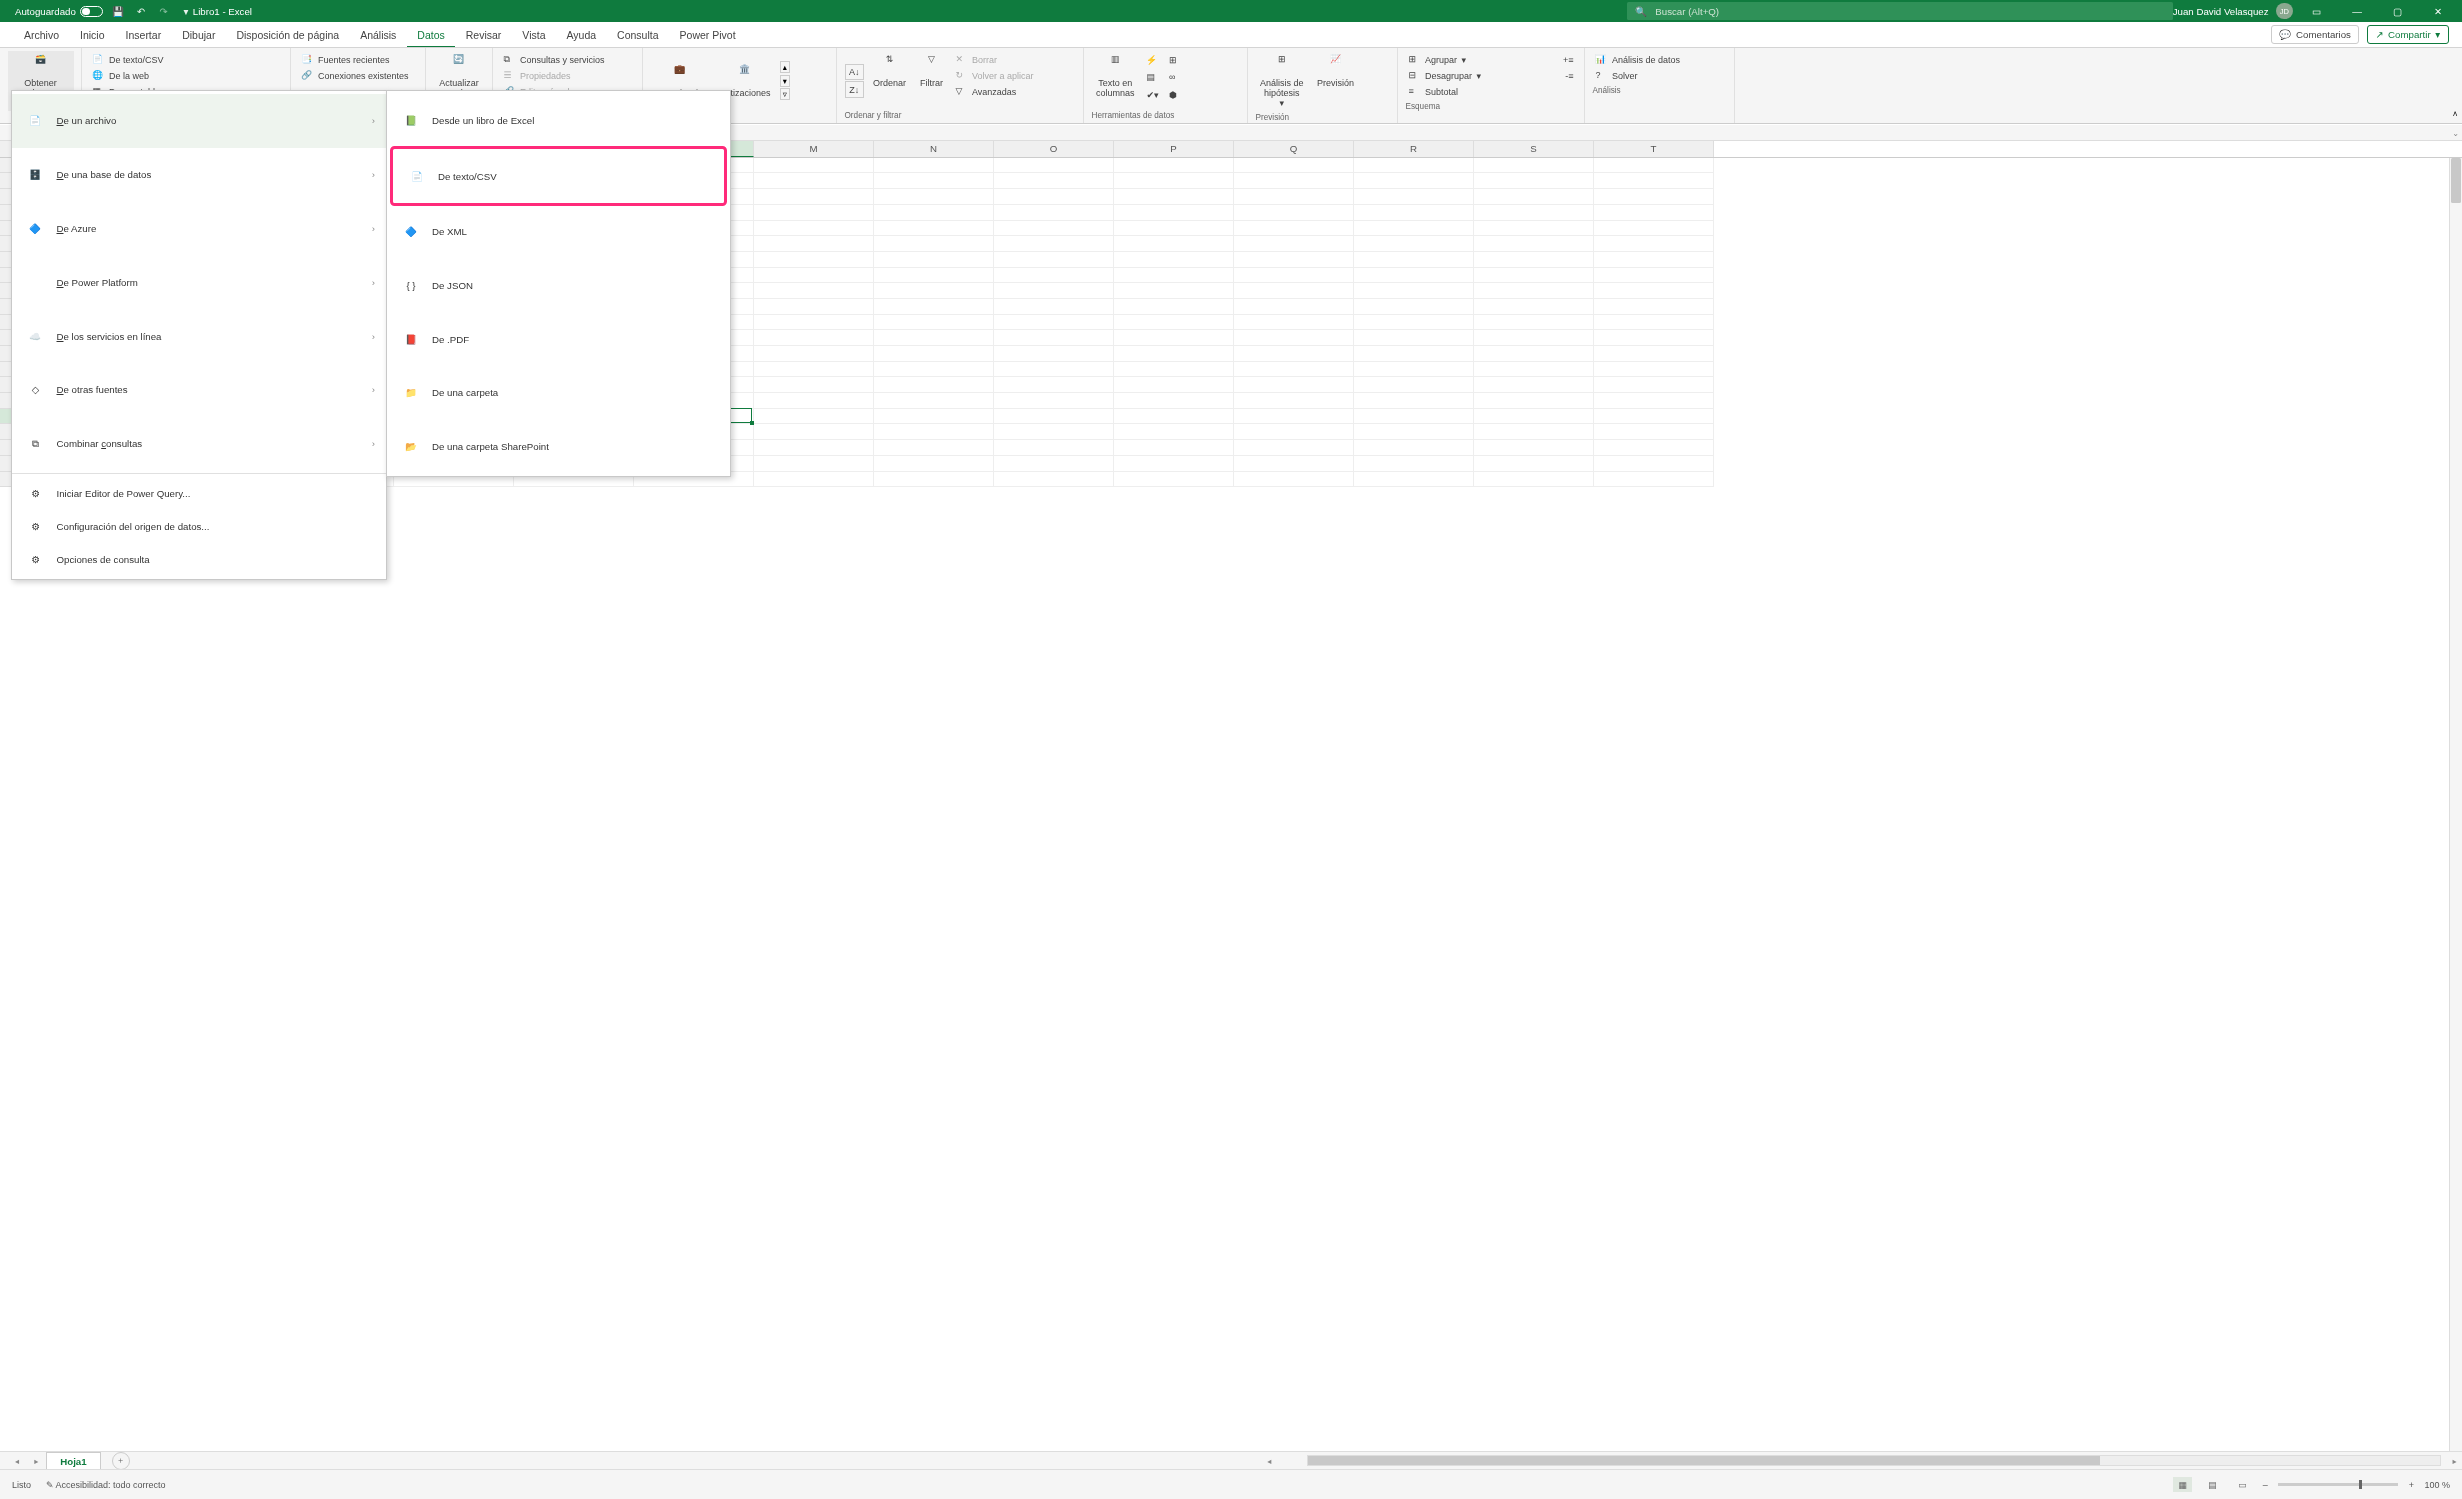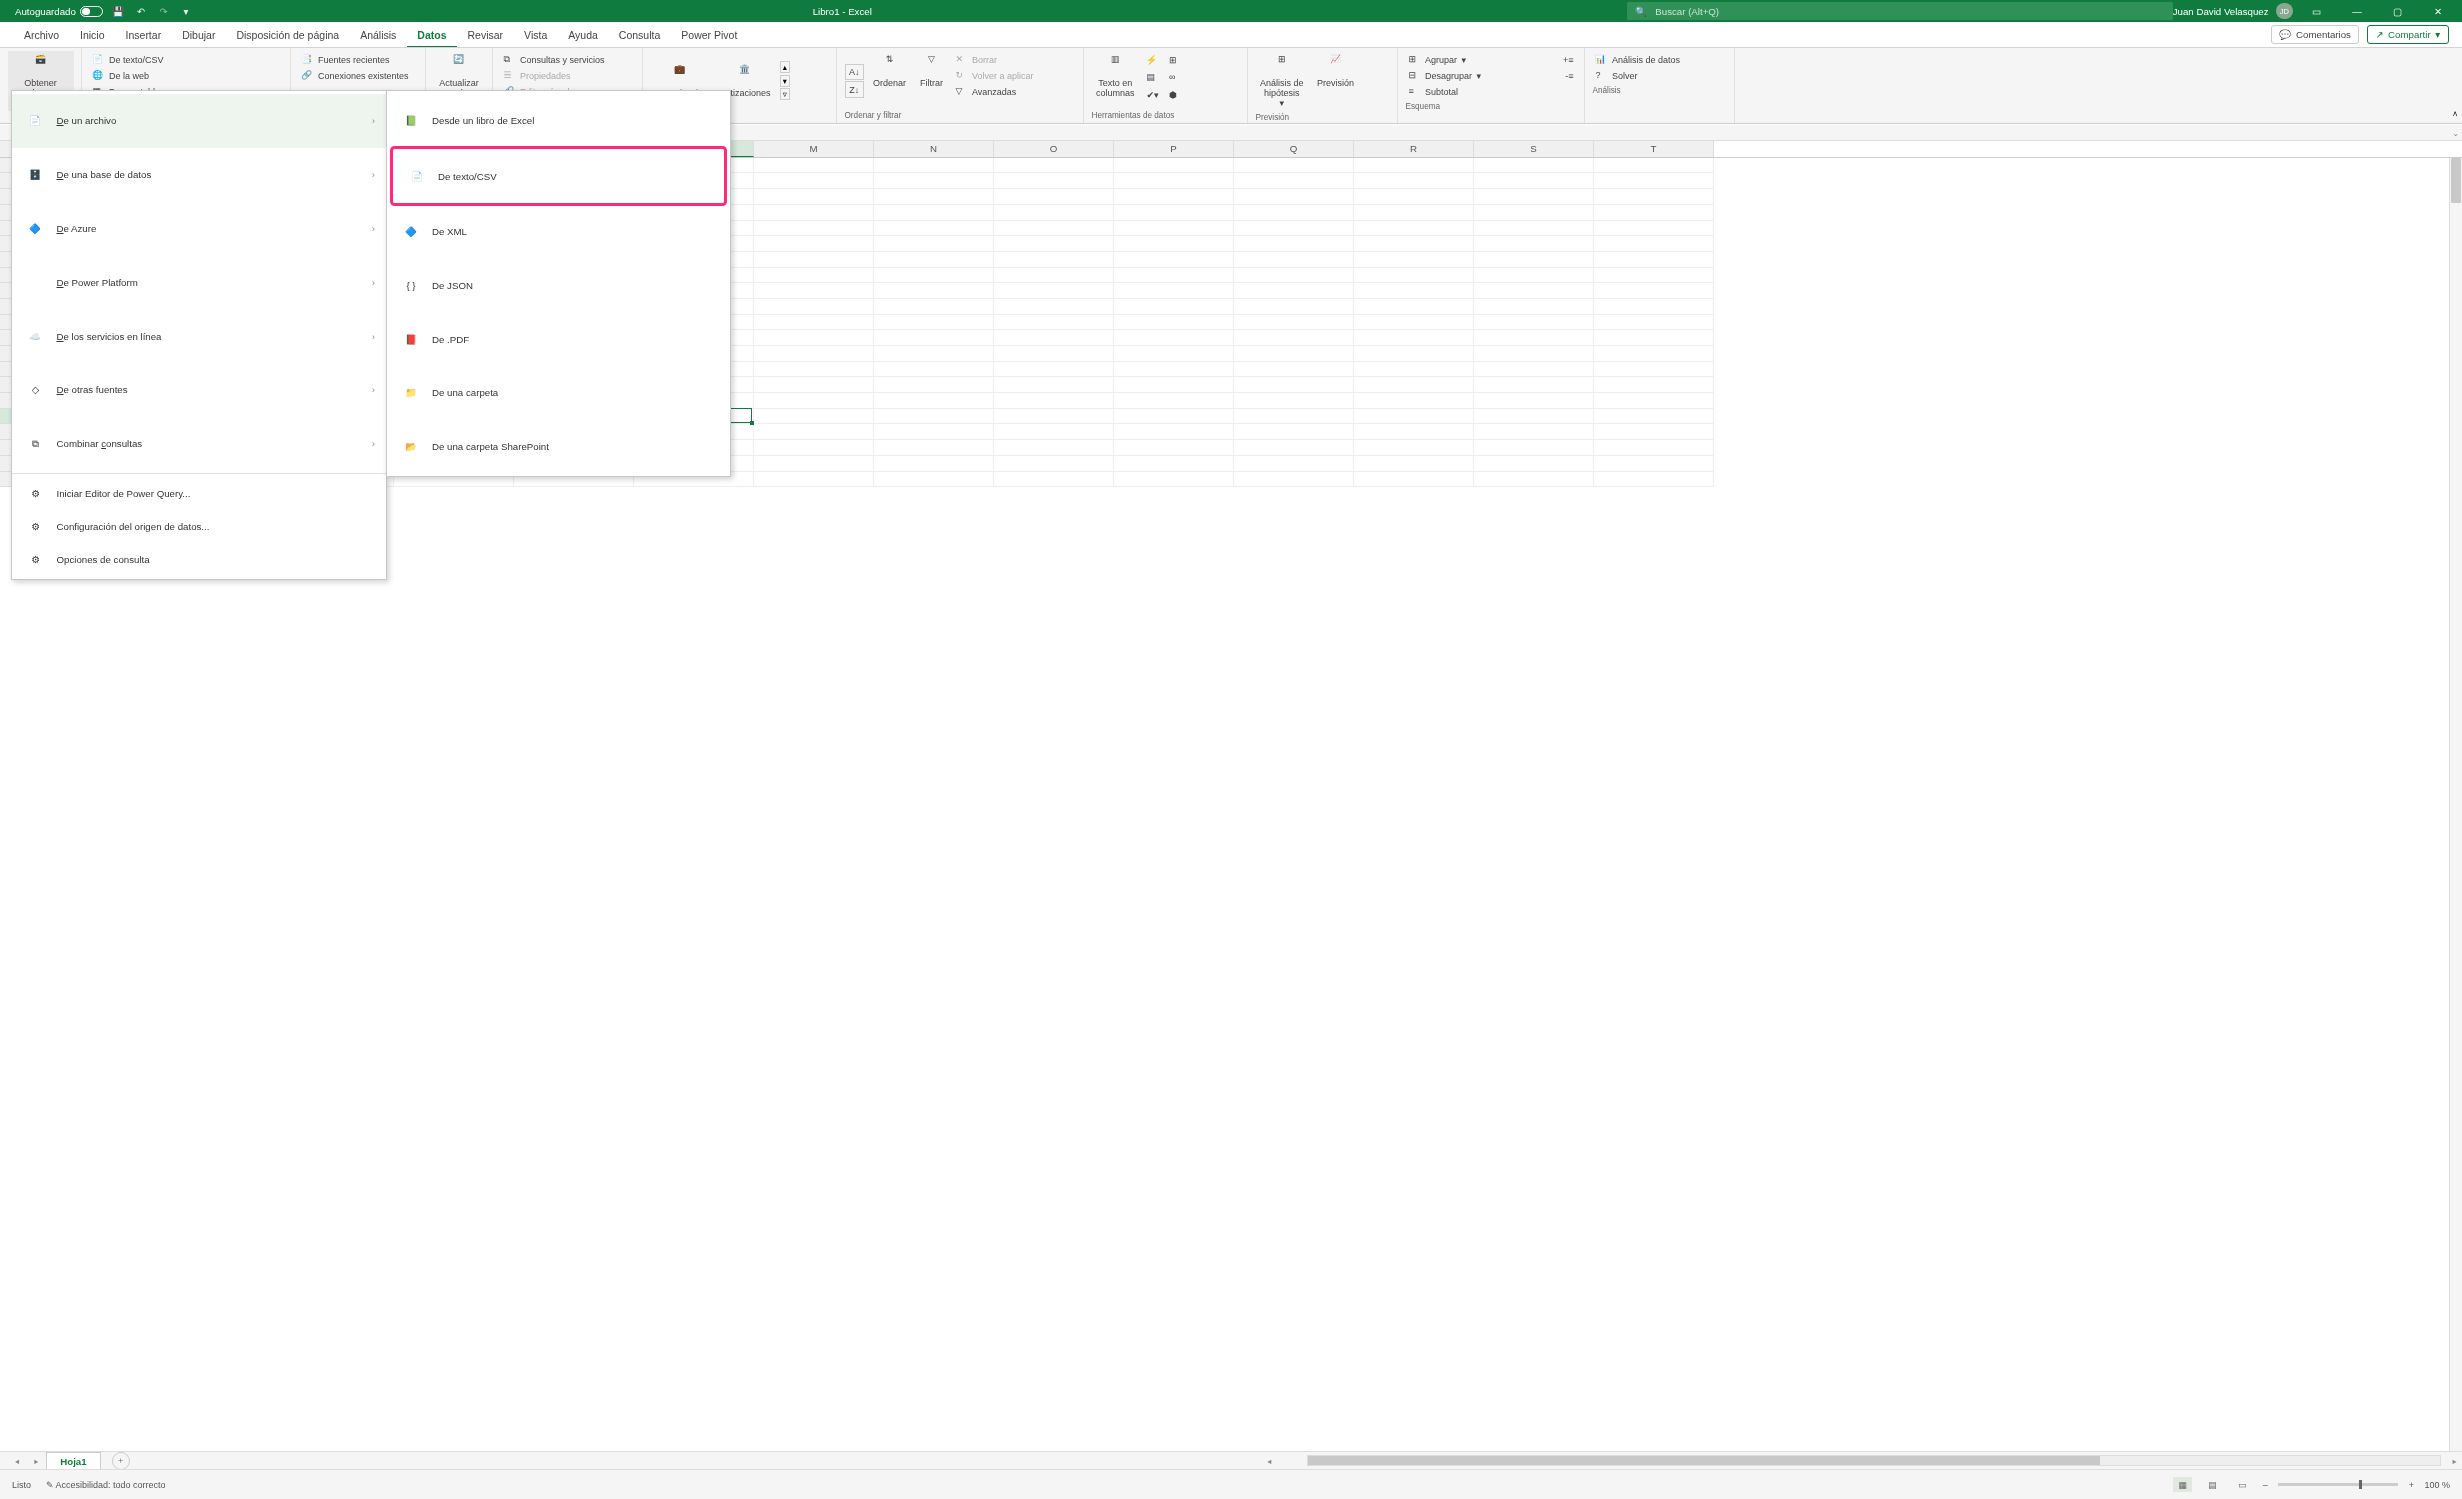--- a/index.html
+++ b/index.html
@@ -5,30 +5,30 @@
 * { margin: 0; padding: 0; box-sizing: border-box; font-family: "Segoe UI", Arial, sans-serif; }
 body { background: #fff; overflow: hidden; width: 2462px; height: 1500px; font-size: 8.2px; }
 
 
 .titlebar { height: 22.4px; background: #0f7b3e; display: flex; align-items: center; color: #fff; font-size: 9.7px; }
 .titlebar-left { display: flex; align-items: center; gap: 9px; padding-left: 15px; }
 .autosave { display: flex; align-items: flex-end; gap: 4.5px; }
 .autosave-toggle { width: 22.4px; height: 10.5px; border: 0.7px solid #fff; border-radius: 6px; position: relative; }
 .autosave-toggle::after { content: ""; width: 7.5px; height: 7.5px; border-radius: 50%; background: #fff; position: absolute; left: 0.7px; top: 0.7px; }
 .qat-btn { width: 13.5px; height: 13.5px; display: inline-flex; align-items: center; justify-content: center; opacity: .9; cursor: pointer; }
-.titlebar-center { flex: 1; text-align: center; }
+.titlebar-center { flex: 1; text-align: left; }
 .searchbox { width: 546px; height: 18px; background: #2f9158; border-radius: 1.5px; display: inline-flex; align-items: center; gap: 7.5px; padding: 0 9px; margin-left: 135px; }
 .titlebar-right { display: flex; align-items: center; gap: 7.5px; padding-right: 7.5px; }
 .user-badge { width: 16.4px; height: 16.4px; border-radius: 50%; background: #8aa88f; color: #fff; display: flex; align-items: center; justify-content: center; font-size: 7.5px; }
 .win-btn { width: 33px; height: 22.4px; display: flex; align-items: center; justify-content: center; cursor: pointer; }
 
 
 .ribbon-tabs { height: 26px; background: #fff; border-bottom: 0.7px solid #d4d4d4; display: flex; align-items: flex-end; padding: 0 13.5px; }
 .rtab { padding: 5.2px 10.5px; font-size: 10.5px; color: #444; cursor: pointer; }
-.rtab.active { color: #0f7b3e; border-bottom: 1.5px solid #0f7b3e; font-weight: 700; }
+.rtab.active { color: #0f7b3e; border-bottom: 1.5px solid #0f7b3e; font-weight: 400; }
 .ribbon-tabs-right { margin-left: auto; display: flex; gap: 7.5px; align-items: center; padding-bottom: 3px; }
 .pill { border: 0.7px solid #ccc; border-radius: 3px; padding: 3px 7.5px; font-size: 9.7px; color: #444; display: flex; align-items: center; gap: 4.5px; cursor: pointer; }
 
 
 .ribbon { height: 76px; background: #f5f5f5; border-bottom: 0.7px solid #ccc; display: flex; position: relative; }
 .rgroup { border-right: 0.7px solid #e0e0e0; padding: 3px 7.5px 1.5px 7.5px; display: flex; flex-direction: column; }
 .rgroup-row { display: flex; gap: 4.5px; flex: 1; }
 .rgroup-label { text-align: left; font-size: 8.2px; color: #666; padding: 1.5px 0; position: relative; }
 .rbtn { display: flex; flex-direction: column; align-items: center; justify-content: flex-start; padding: 3px 4.5px; cursor: pointer; font-size: 9px; color: #444; text-align: center; }
 .rbtn-sm { display: flex; align-items: center; gap: 4.5px; padding: 1.5px 3px; font-size: 9px; color: #444; cursor: pointer; height: 16.4px; }

